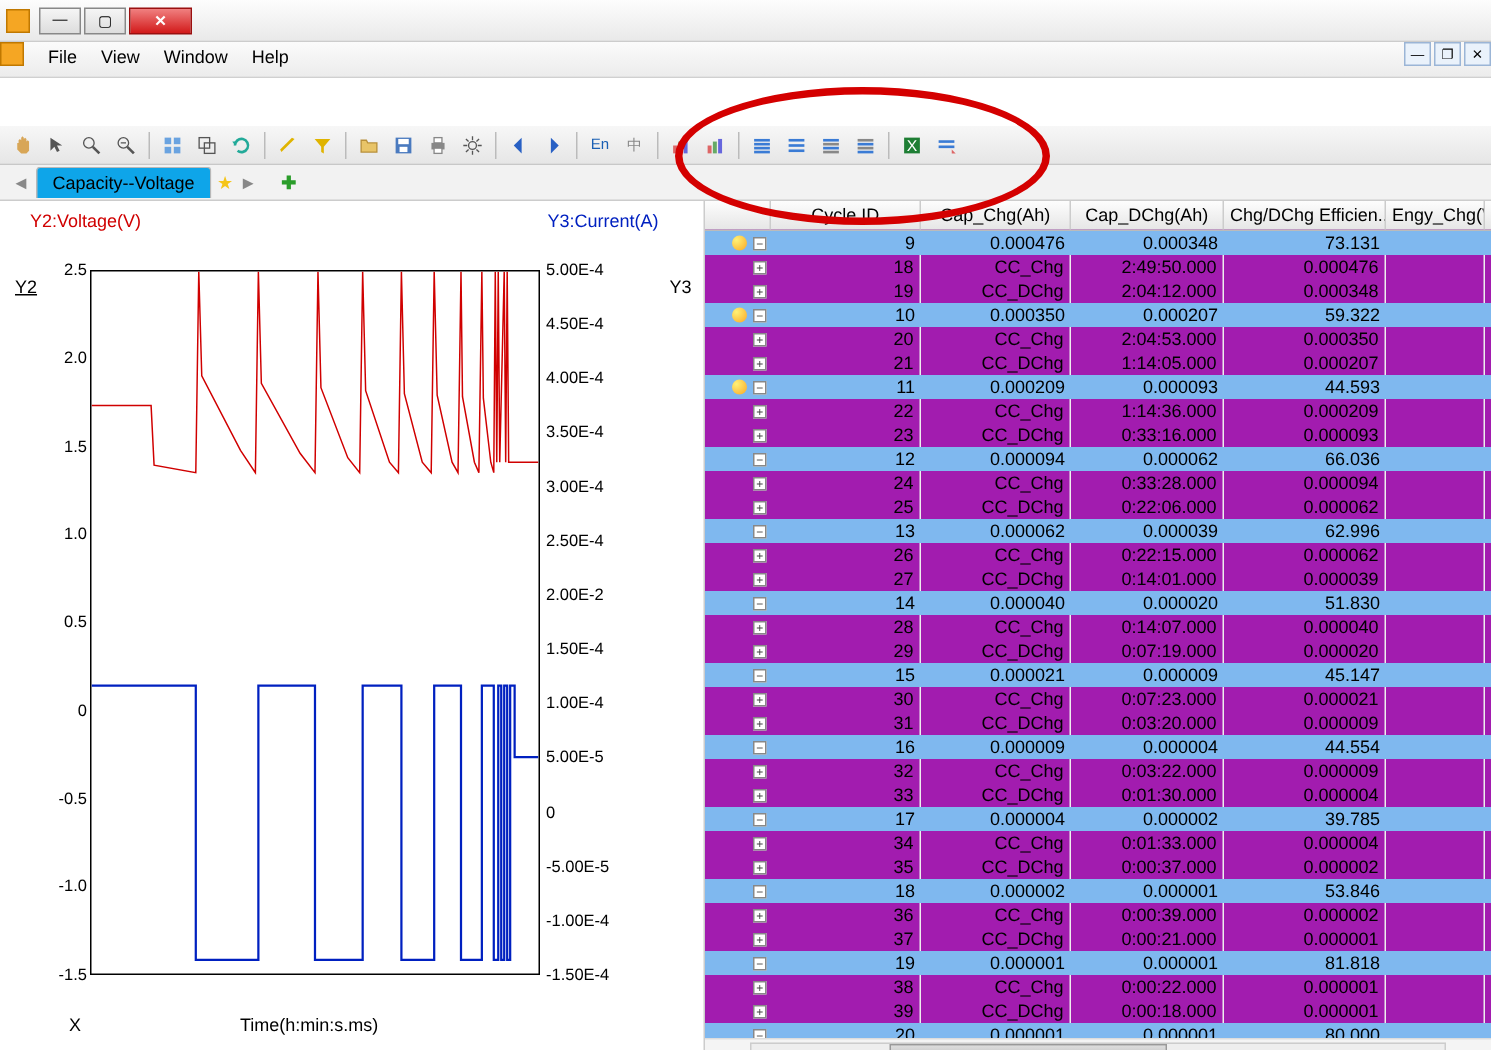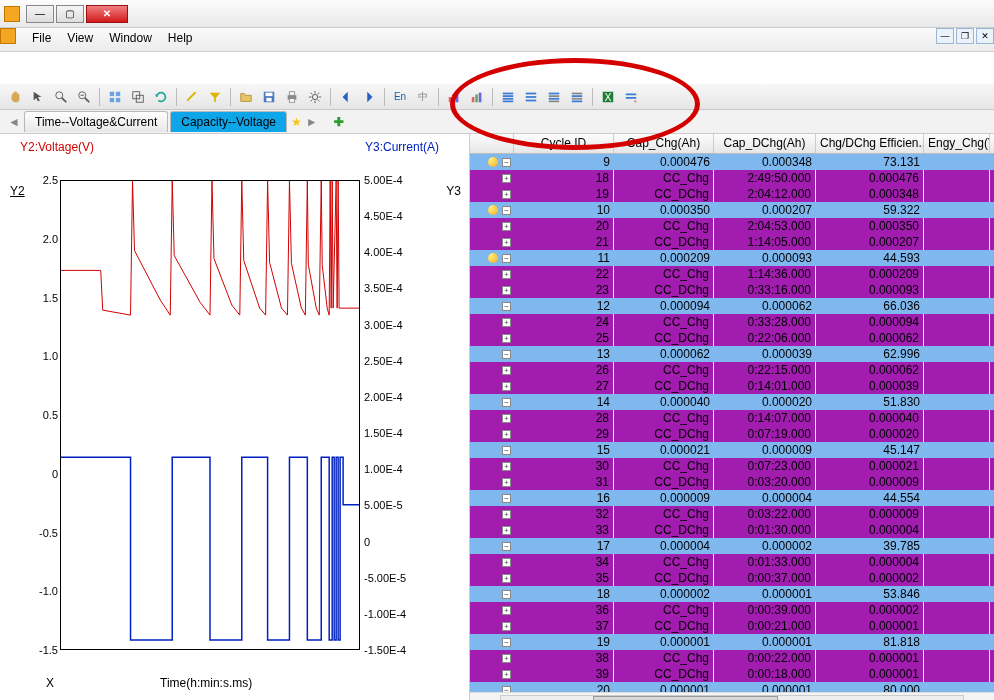--- a/index.html
+++ b/index.html
@@ -269,21 +269,20 @@
       <svg viewBox="0 0 16 16">
         <rect x="2" y="4" width="12" height="2" fill="#3a7bd5"></rect>
         <rect x="2" y="8" width="12" height="2" fill="#3a7bd5"></rect>
         <path fill="#d66" d="M12 11l3 3-3 0z"></path>
       </svg>
     </div>
 </div>
 
 <div class="tabsrow">
   <div class="navarrow">◄</div>
-  <div class="tab">Time--Voltage&amp;Current</div>
   <div class="tab active">Capacity--Voltage</div>
   <div class="star">★</div>
   <div class="navarrow">►</div>
   <div class="plus">✚</div>
 </div>
 
 <div class="mainarea">
 
   <div class="leftpane">
     <div class="chartwrap">
@@ -303,21 +302,21 @@
           <div style="top: 87.5%;">-1.0</div>
           <div style="top: 100%;">-1.5</div>
         </div>
       <div class="y3ticks" id="y3ticks">
           <div style="top: 0%;">5.00E-4</div>
           <div style="top: 7.69231%;">4.50E-4</div>
           <div style="top: 15.3846%;">4.00E-4</div>
           <div style="top: 23.0769%;">3.50E-4</div>
           <div style="top: 30.7692%;">3.00E-4</div>
           <div style="top: 38.4615%;">2.50E-4</div>
-          <div style="top: 46.1538%;">2.00E-4</div>
+          <div style="top: 46.1538%;">2.00E-2</div>
           <div style="top: 53.8462%;">1.50E-4</div>
           <div style="top: 61.5385%;">1.00E-4</div>
           <div style="top: 69.2308%;">5.00E-5</div>
           <div style="top: 76.9231%;">0</div>
           <div style="top: 84.6154%;">-5.00E-5</div>
           <div style="top: 92.3077%;">-1.00E-4</div>
           <div style="top: 100%;">-1.50E-4</div>
         </div>
 
       <div class="plot">

